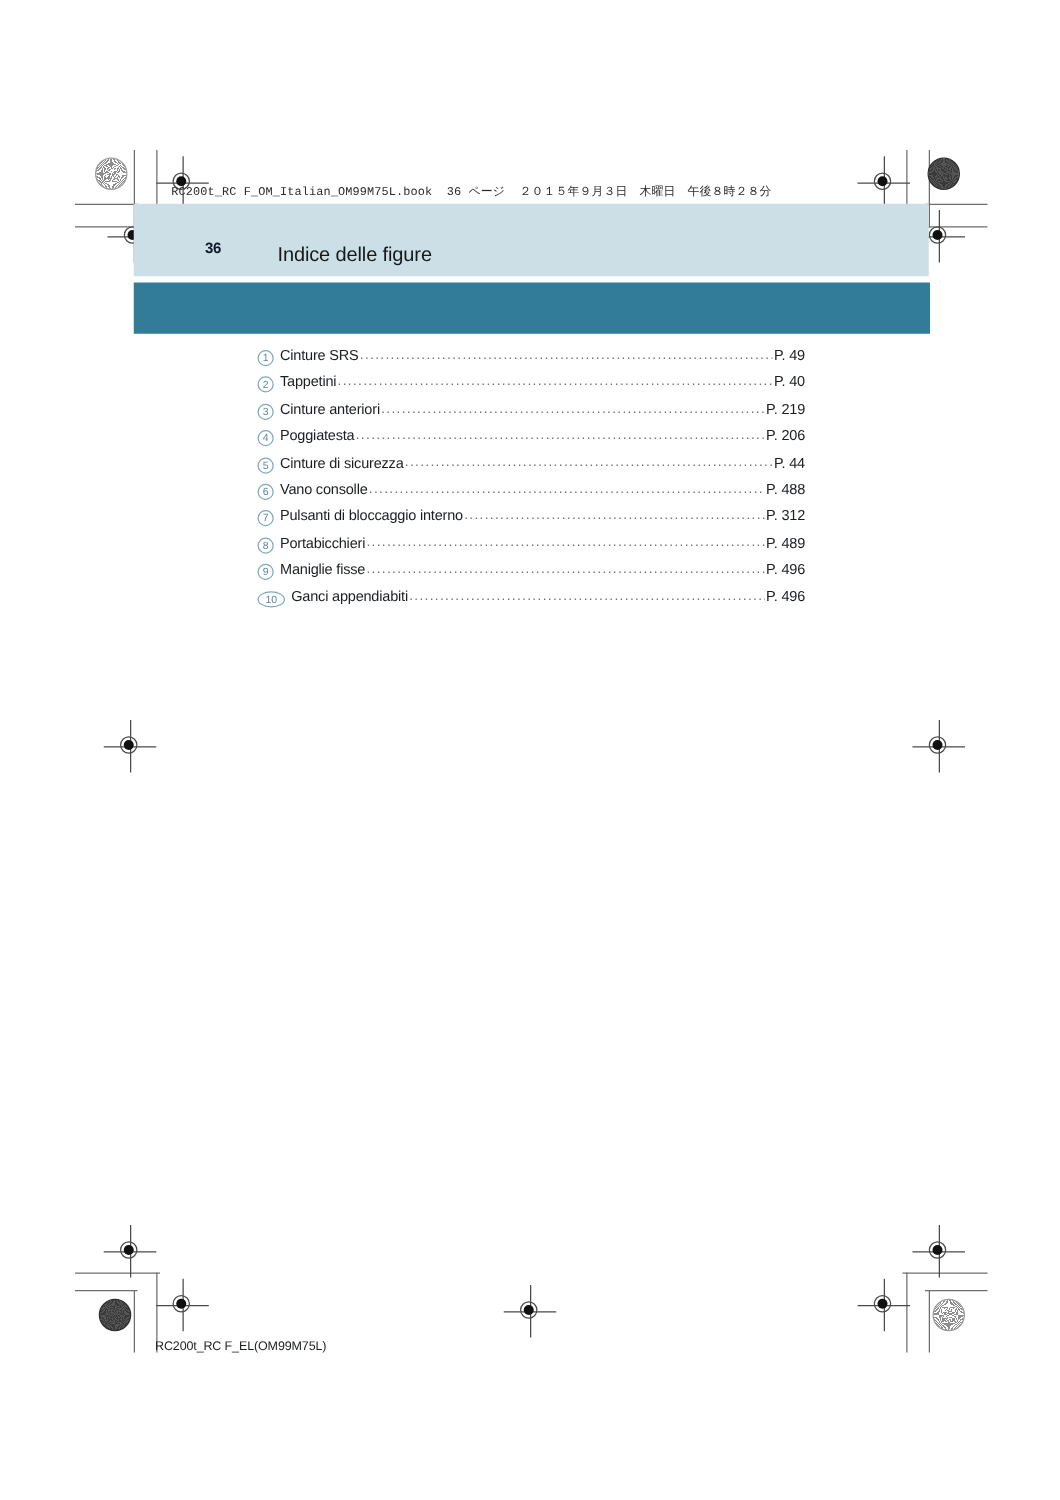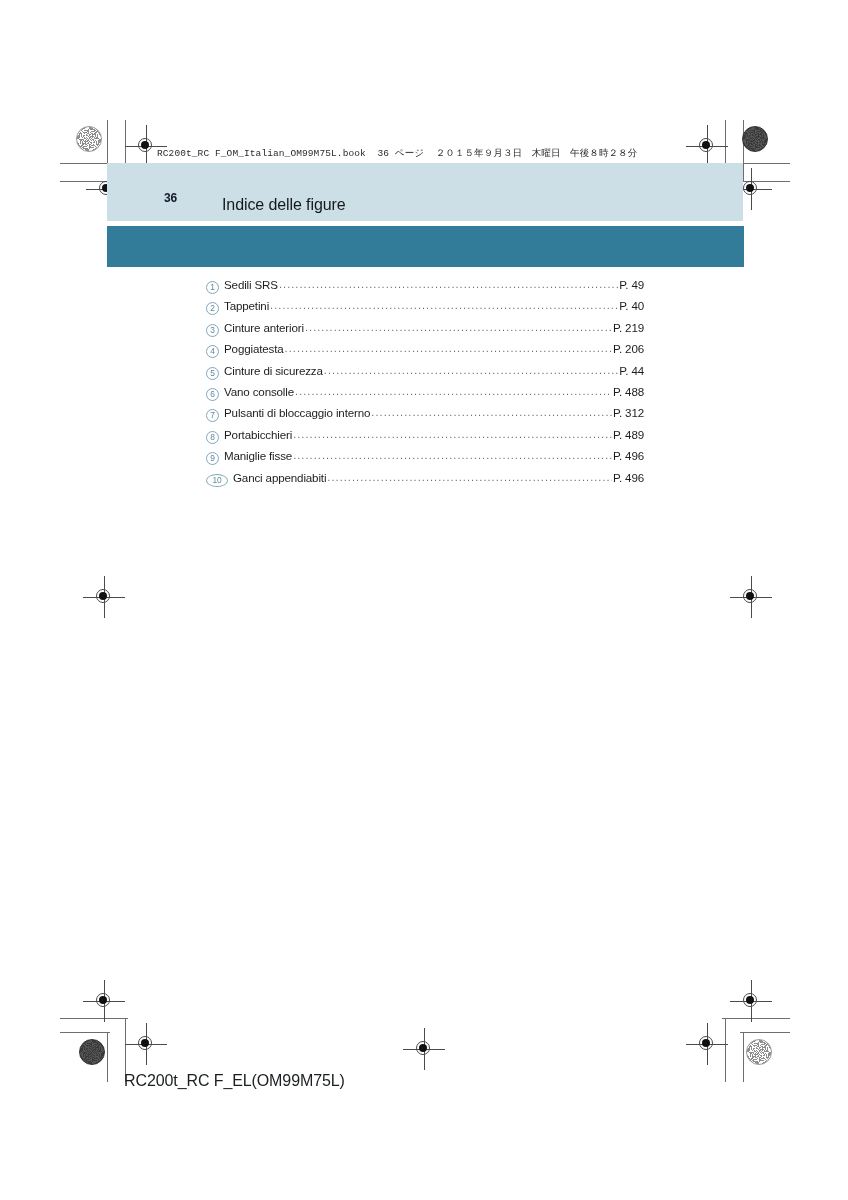--- a/index.html
+++ b/index.html
@@ -84,21 +84,20 @@
   
   .imposition-header {
     position: absolute;
     left: 137px;
     top: 147px;
     font-family: "Liberation Mono", monospace;
     font-size: 9.5px;
     letter-spacing: 0.1px;
     color: #2b2b2b;
     white-space: pre;
-    margin-left: 20px;
   }
 
   .band-light {
     position: absolute;
     left: 107px;
     top: 163px;
     width: 636px;
     height: 58px;
     background: #ccdfe6;
   }
@@ -180,21 +179,21 @@
     flex: 0 0 auto;
     white-space: nowrap;
     text-align: left;
   }
 
   
   .footer-code {
     position: absolute;
     left: 124px;
     top: 1072px;
-    font-size: 16px;
+    font-size: 10px;
     color: #1b1e20;
     letter-spacing: -0.1px;
   }
 </style>
 </head>
 <body>
 
 <div class="page">
 
   <div class="reg-line v" style="left:107px; top:120px; height:48px;"></div>
@@ -293,21 +292,21 @@
 
   <div class="band-light"></div>
   <div class="band-dark"></div>
 
   <div class="page-number">36</div>
   <div class="section-title">Indice delle figure</div>
 
   <div class="fig-list">
       <div class="fig-row">
         <span class="fig-num single">1</span>
-        <span class="fig-label">Sedili SRS</span>
+        <span class="fig-label">Cinture SRS</span>
         <span class="fig-leader">...........................................................................................</span>
         <span class="fig-page">P. 49</span>
       </div>
       <div class="fig-row">
         <span class="fig-num single">2</span>
         <span class="fig-label">Tappetini</span>
         <span class="fig-leader">...........................................................................................</span>
         <span class="fig-page">P. 40</span>
       </div>
       <div class="fig-row">

